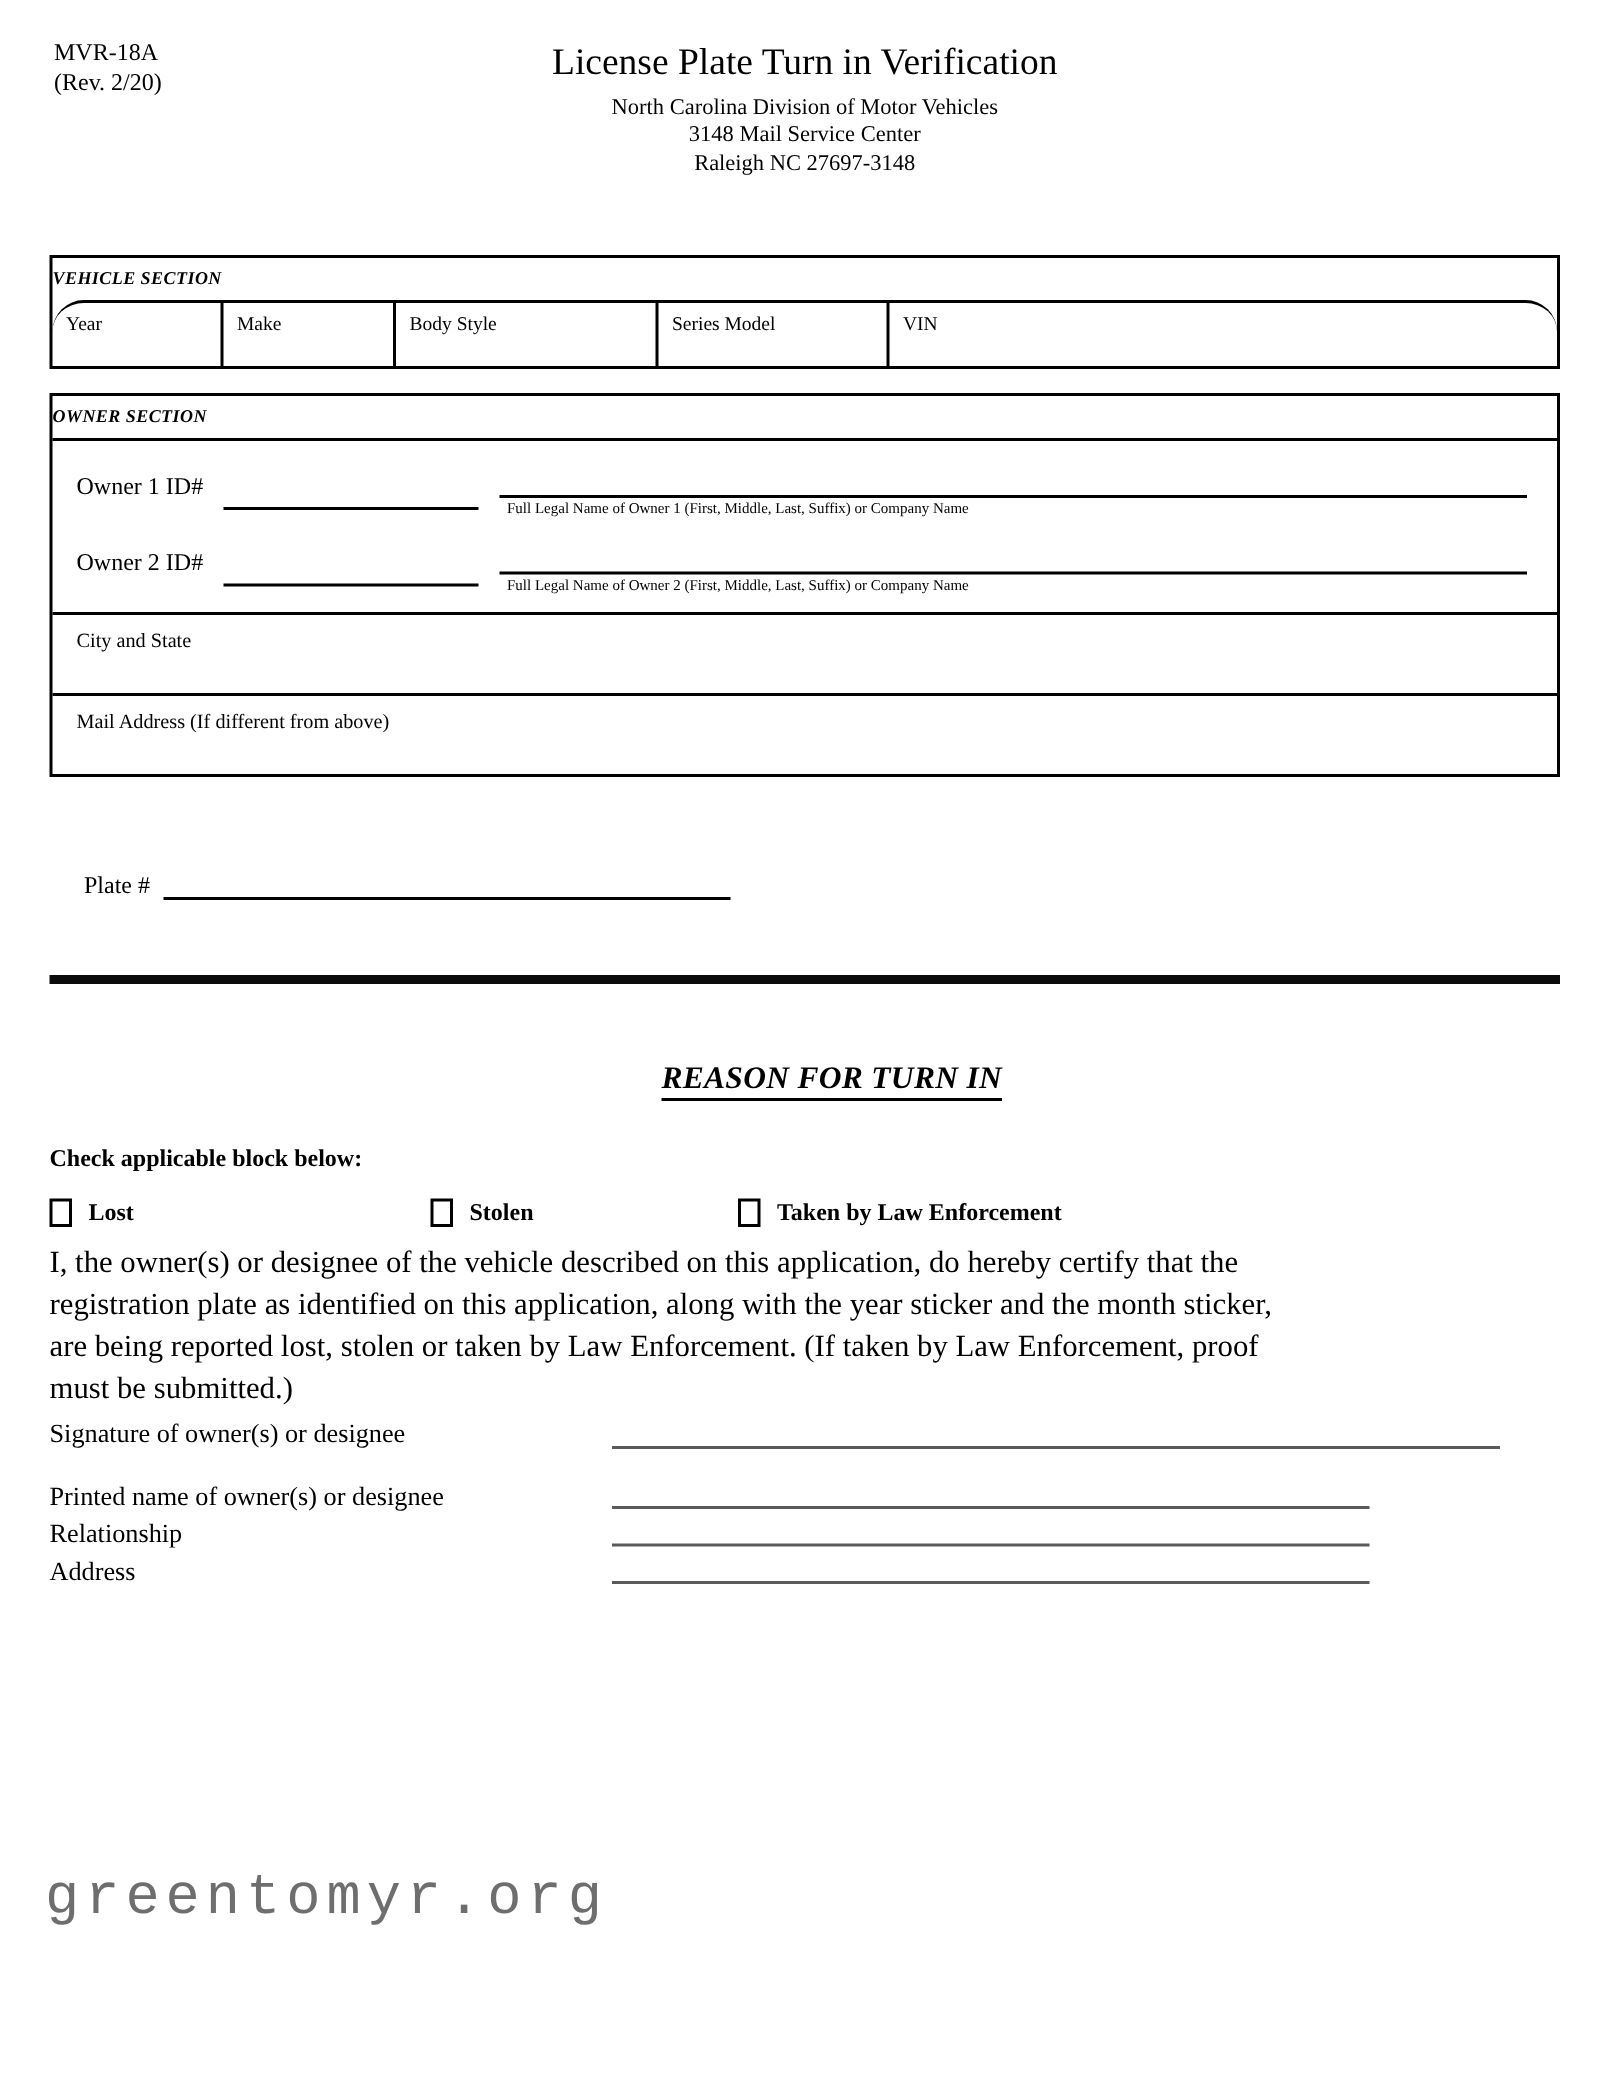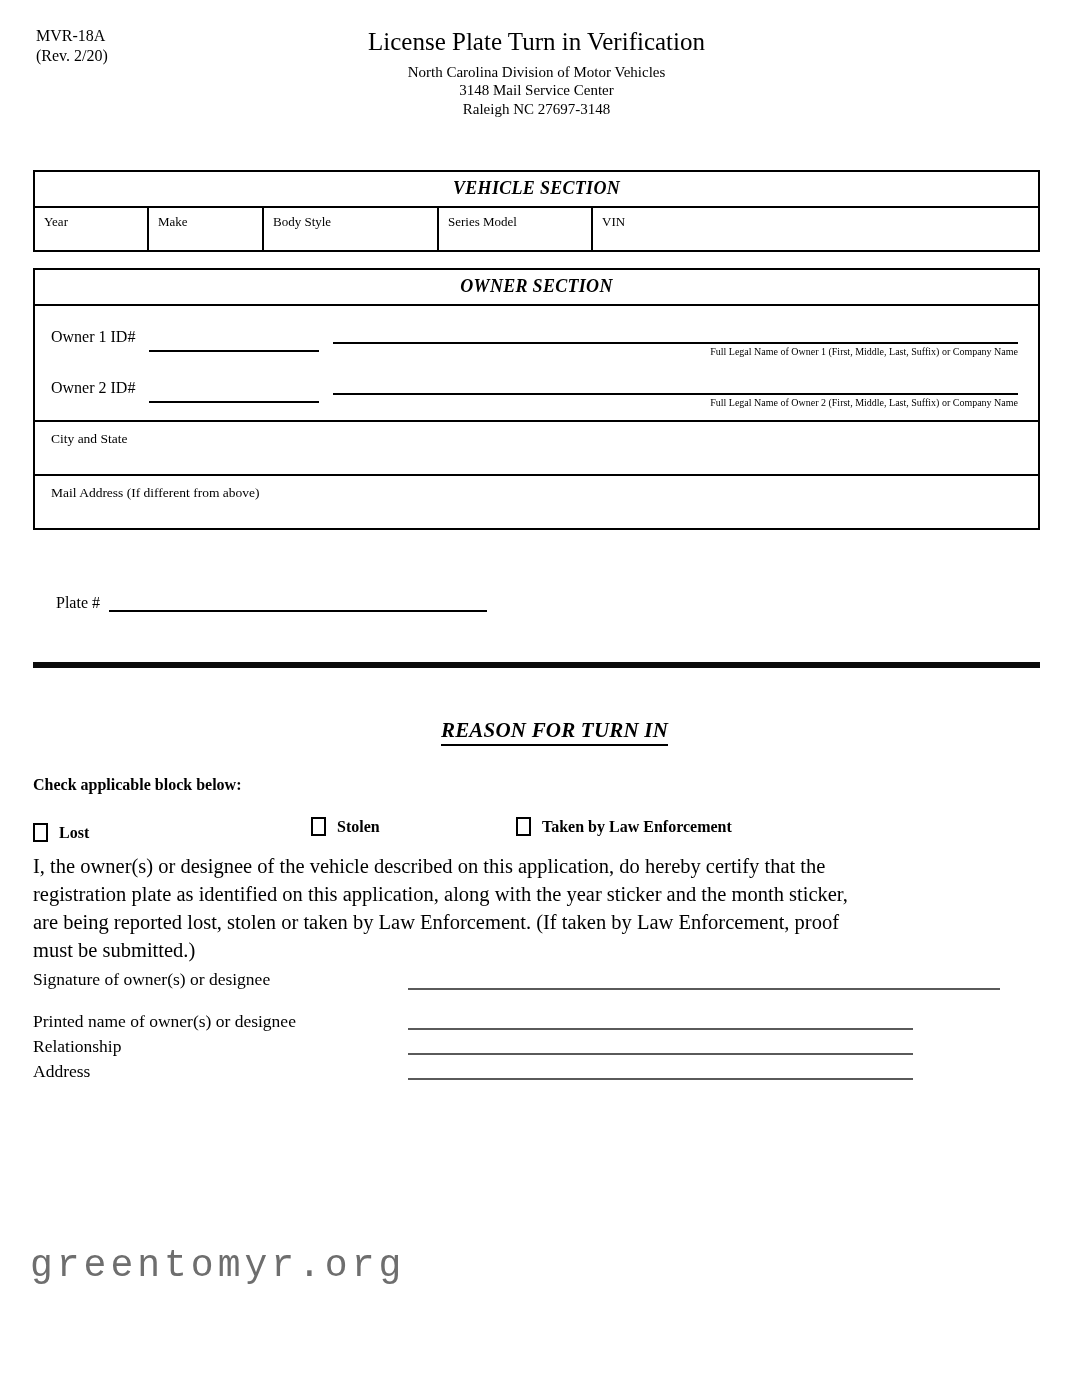--- a/index.html
+++ b/index.html
@@ -20,37 +20,37 @@
     text-align:left; font-size:16px; line-height:1.22;
   }
   .page-title { font-size:25px; font-weight:normal; margin-bottom:7px; }
   .agency-line { font-size:15px; line-height:1.23; }
 
   
   .box-table { border:2px solid #000; }
   .vehicle-table { margin-top:52px; }
   .owner-table { margin-top:16px; }
   .section-title {
-    text-align:center; font-weight:bold; font-style:italic;
-    font-size:18px; padding:6px 0 7px; letter-spacing:.3px;
-  }
-  .vehicle-cells { display:flex; border-top:2px solid #000; }
+    font-weight:bold; font-style:italic;
+    font-size:12px; padding:6px 0 7px; letter-spacing:.3px;
+  }
+  .vehicle-cells { display:flex; border-top:2px solid #000;border-radius:21px; }
   .vcell {
     font-size:13px; padding:6px 6px 20px 9px;
     border-right:2px solid #000;
   }
   .vcell:last-child { border-right:none; flex:1; }
   .vcell.w-year { width:114px; }
   .vcell.w-make { width:115px; }
   .vcell.w-body { width:175px; }
   .vcell.w-series { width:154px; }
 
   
   .id-region { border-top:2px solid #000; padding:10px 20px 12px 16px; }
-  .owner-id-row { display:flex; align-items:flex-start;text-align:right; }
+  .owner-id-row { display:flex; align-items:flex-start; }
   .owner-id-row + .owner-id-row { margin-top:10px; }
   .id-left { display:flex; align-items:flex-end; width:268px; height:36px; }
   .id-label { font-size:16px; white-space:nowrap; padding-bottom:6px; }
   .id-short-line { flex:1; margin-left:14px; border-bottom:2px solid #000; height:30px; }
   .id-right { flex:1; margin-left:14px; }
   .id-long-line { height:28px; border-bottom:2px solid #000; }
   .id-caption { font-size:10px; padding:2px 0 0 5px; }
 
   .addr-row {
     border-top:2px solid #000;
@@ -67,21 +67,21 @@
 
   
   .reason-title-wrap { margin-top:50px; text-align:center; padding-left:36px; }
   .reason-title {
     display:inline-block; font-size:21px; font-weight:bold; font-style:italic;
     border-bottom:2px solid #000; padding-bottom:1px; letter-spacing:.2px;
   }
   .check-instruction { margin-top:30px; font-weight:bold; font-size:16px; }
   .options-row { margin-top:17px; display:flex; align-items:center; }
   .option { display:flex; align-items:center; font-weight:bold; font-size:16px; }
-  .option.o1 { width:278px;margin-top:12px; }
+  .option.o1 { width:254px; }
   .option.o2 { width:205px; }
   .checkbox { width:15px; height:19px; border:2px solid #000; margin-right:11px; background:#fff; }
 
   .certification {
     margin-top:11px; font-size:20.5px; line-height:1.36;
     white-space:pre-line;
   }
 
   
   .sig-row { display:flex; align-items:flex-end; margin-top:4px; font-size:17.5px; }

